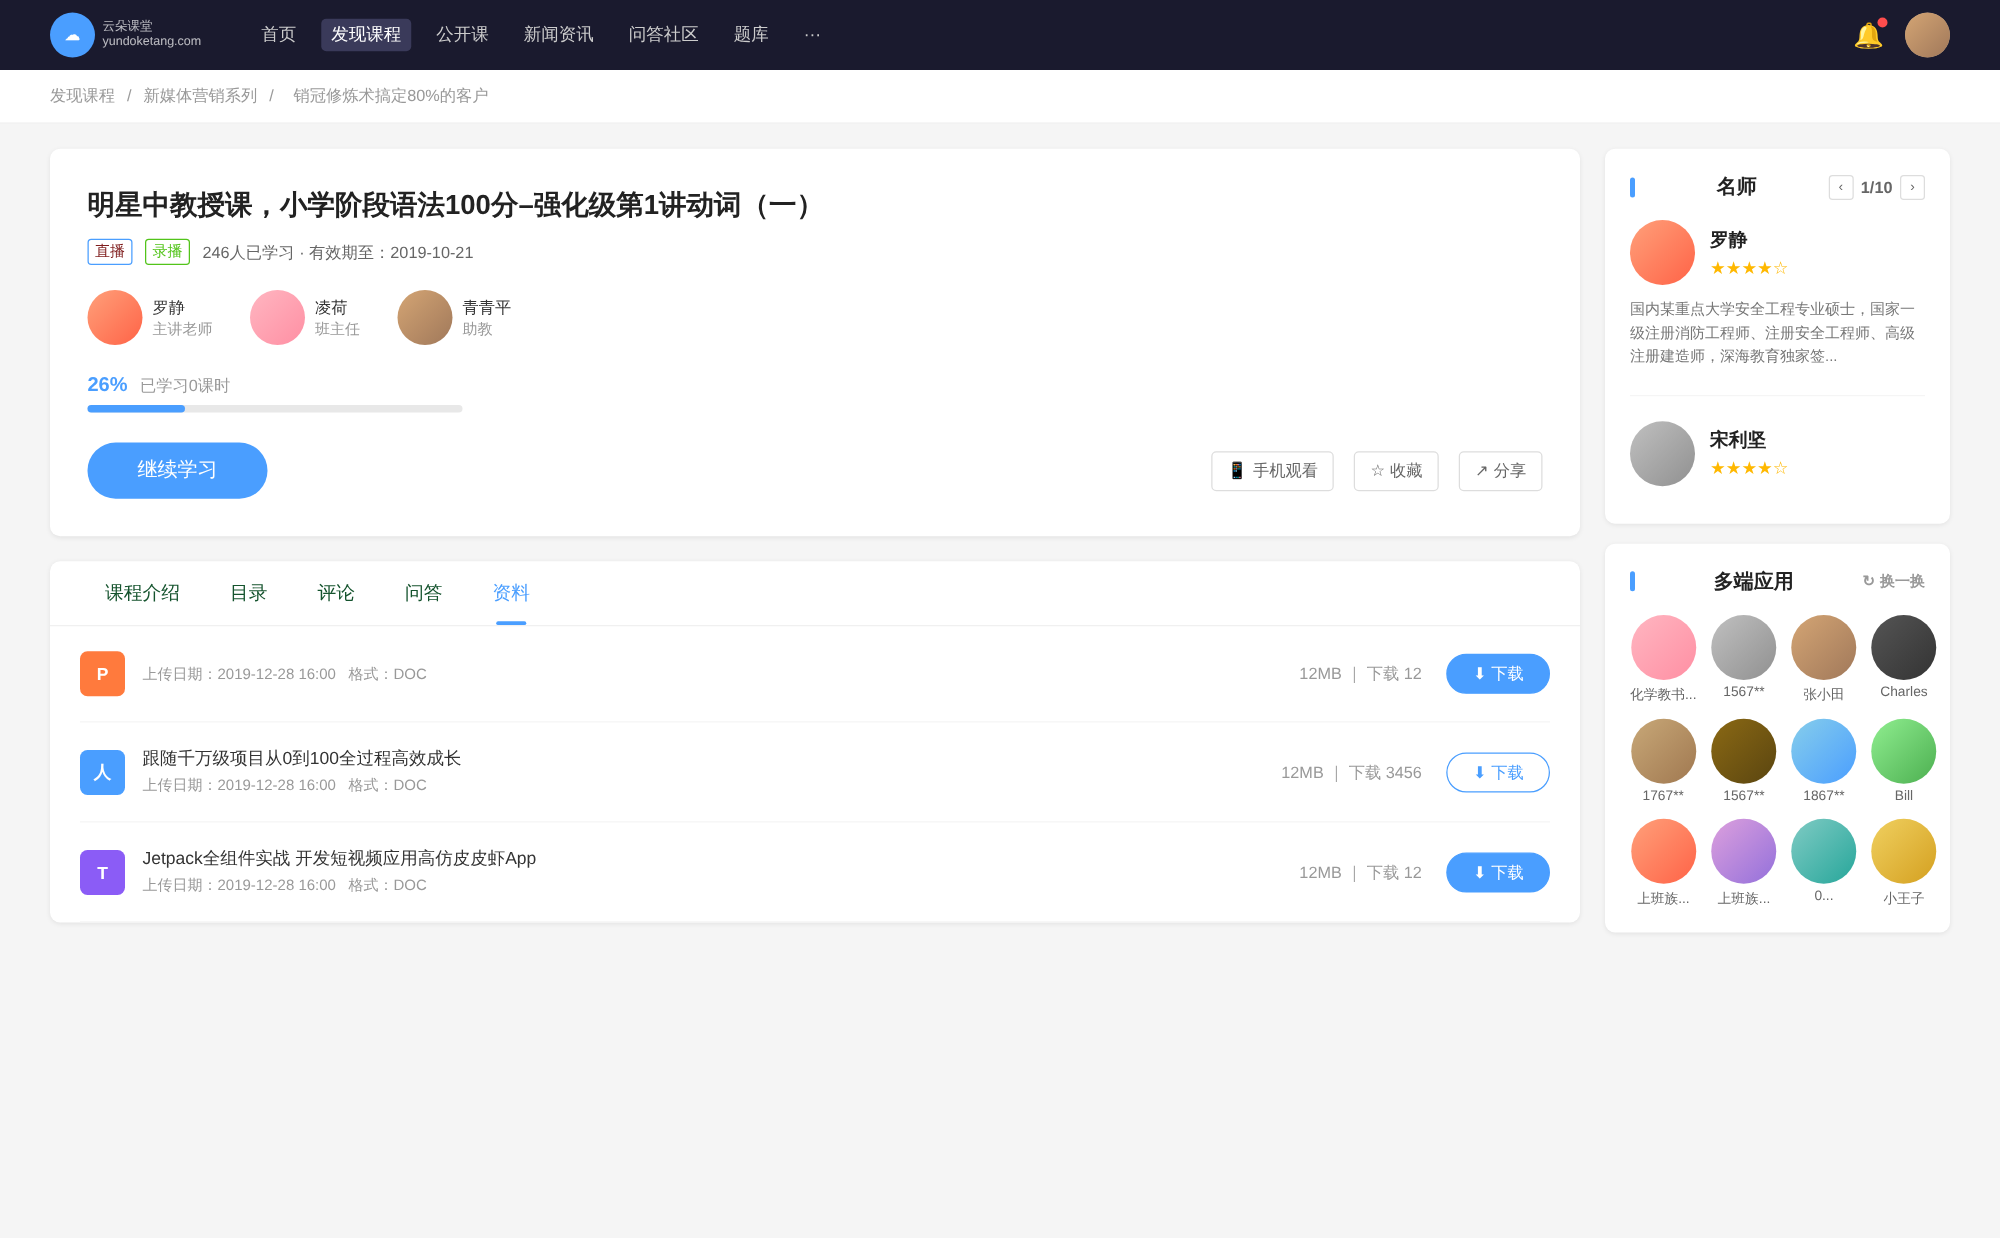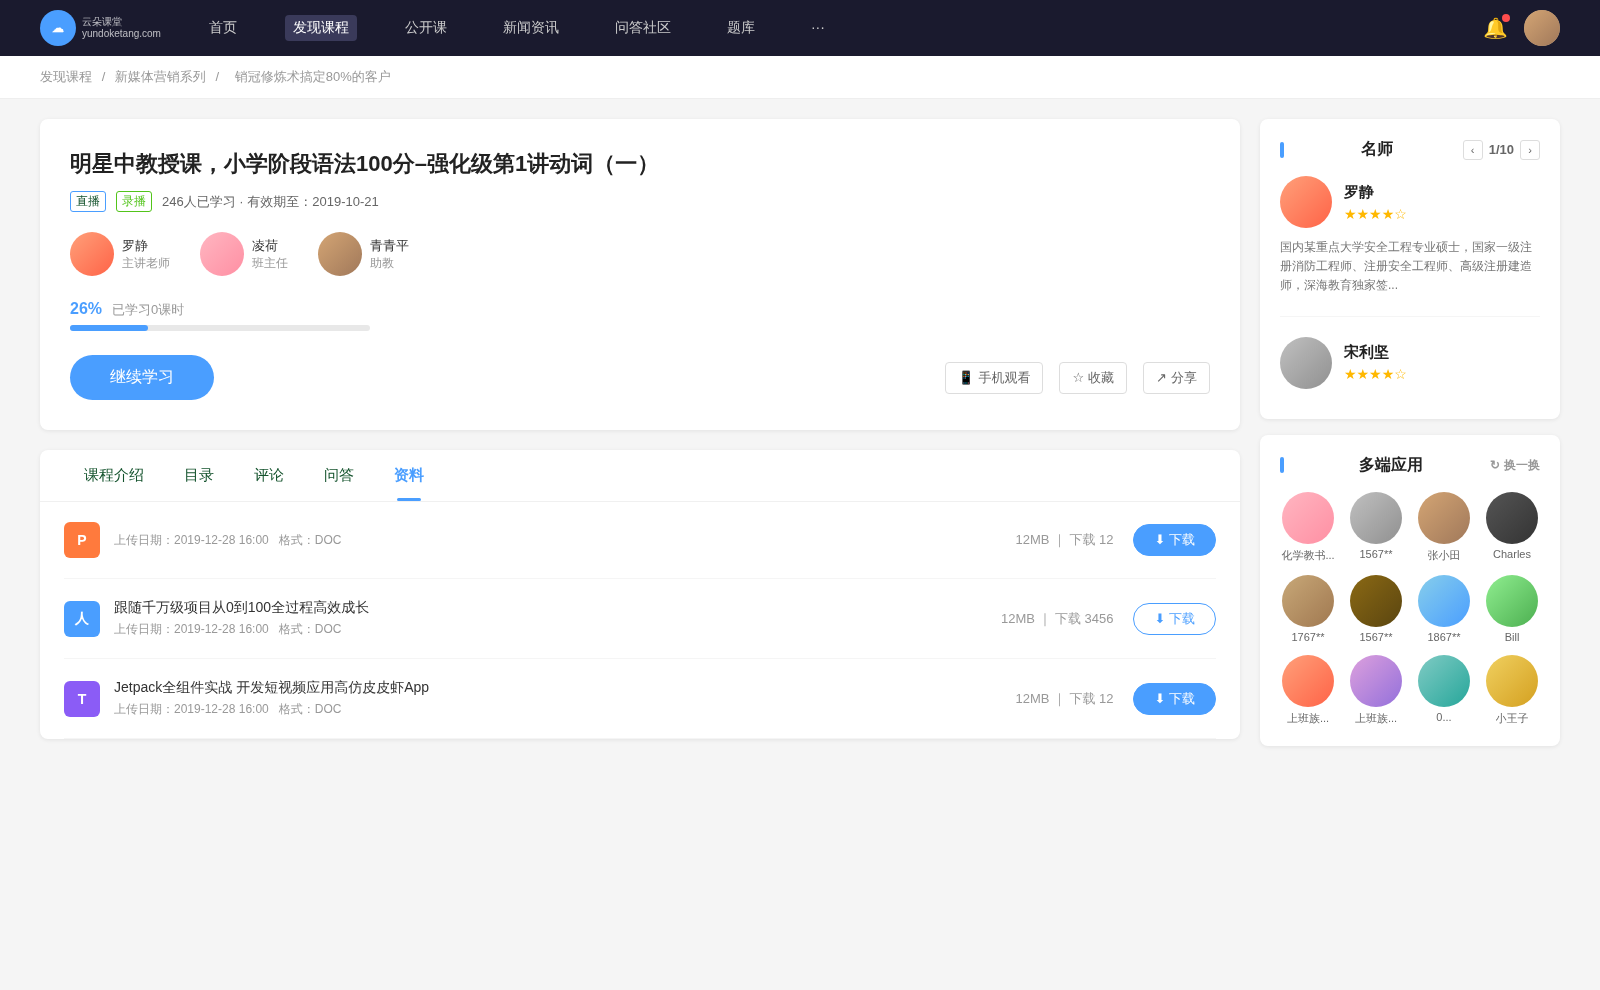--- a/index.html
+++ b/index.html
@@ -4,21 +4,21 @@
   <style>
     * { box-sizing: border-box; margin: 0; padding: 0; }
     body { font-family: -apple-system, BlinkMacSystemFont, "PingFang SC", "Microsoft YaHei", sans-serif; background: #f5f5f5; font-size: 14px; color: #333; }
 
     
     .nav { background: #1a1a2e; height: 56px; display: flex; align-items: center; padding: 0 40px; }
     .nav-logo { display: flex; align-items: center; margin-right: 40px; }
     .nav-logo-icon { width: 36px; height: 36px; background: #4a9eff; border-radius: 50%; display: flex; align-items: center; justify-content: center; color: white; font-weight: bold; font-size: 12px; margin-right: 6px; }
     .nav-logo-text { color: white; font-size: 13px; line-height: 1.2; }
     .nav-logo-text span { display: block; font-size: 10px; opacity: 0.7; }
-    .nav-items { display: flex; align-items: flex-start; gap: 40px; flex: 1; }
+    .nav-items { display: flex; align-items: flex-start; gap: 12px; flex: 1; }
     .nav-item { color: #ccc; font-size: 14px; cursor: pointer; padding: 4px 8px; border-radius: 4px; }
     .nav-item.active { color: white; background: #3a3a5a; }
     .nav-right { display: flex; align-items: center; gap: 16px; margin-left: auto; }
     .nav-bell { color: #ccc; font-size: 20px; position: relative; cursor: pointer; }
     .nav-bell-dot { width: 8px; height: 8px; background: #ff4d4d; border-radius: 50%; position: absolute; top: -2px; right: -2px; }
     .nav-avatar { width: 36px; height: 36px; border-radius: 50%; background: #c0a080; overflow: hidden; cursor: pointer; display: flex; align-items: center; justify-content: center; }
     .nav-avatar-img { width: 100%; height: 100%; background: linear-gradient(135deg, #d4a574, #b8865a); border-radius: 50%; }
 
     
     .breadcrumb { padding: 12px 40px; background: white; border-bottom: 1px solid #eee; font-size: 13px; color: #999; }
@@ -28,21 +28,21 @@
     
     .main { display: flex; gap: 20px; padding: 20px 40px; max-width: 1600px; }
 
     
     .left-content { flex: 1; }
 
     
     .course-card { background: white; border-radius: 8px; padding: 30px; margin-bottom: 20px; box-shadow: 0 1px 4px rgba(0,0,0,0.08); }
     .course-title { font-size: 22px; font-weight: bold; color: #222; margin-bottom: 12px; }
     .course-meta { display: flex; align-items: center; gap: 10px; margin-bottom: 20px; font-size: 13px; color: #666; }
-    .tag { border: 1px solid #4a9eff; color: #14532d; border-radius: 3px; padding: 1px 5px; font-size: 12px; }
+    .tag { border: 1px solid #4a9eff; color: #7f1d1d; border-radius: 3px; padding: 1px 5px; font-size: 12px; }
     .tag.green { border-color: #52c41a; color: #52c41a; }
     .teachers { display: flex; align-items: center; gap: 30px; margin-bottom: 24px; }
     .teacher { display: flex; align-items: center; gap: 8px; }
     .teacher-avatar { width: 44px; height: 44px; border-radius: 50%; background: #e0c0a0; display: flex; align-items: center; justify-content: center; overflow: hidden; }
     .teacher-info { font-size: 13px; }
     .teacher-name { color: #333; font-weight: 500; }
     .teacher-role { color: #999; font-size: 12px; }
     .progress-section { margin-bottom: 24px; }
     .progress-label { color: #4a9eff; font-size: 16px; font-weight: bold; margin-bottom: 6px; }
     .progress-sub { color: #999; font-size: 13px; display: inline; margin-left: 10px; font-weight: normal; }
@@ -50,39 +50,39 @@
     .progress-bar-fill { height: 6px; background: #4a9eff; border-radius: 3px; }
     .course-actions { display: flex; align-items: center; gap: 16px; }
     .btn-primary { background: #4a9eff; color: white; border: none; border-radius: 25px; padding: 12px 40px; font-size: 16px; cursor: pointer; font-weight: 500; }
     .action-btns { display: flex; gap: 16px; margin-left: auto; }
     .action-btn { display: flex; align-items: center; gap: 4px; color: #666; font-size: 13px; cursor: pointer; border: 1px solid #ddd; border-radius: 4px; padding: 6px 12px; background: white; }
 
     
     .tabs-section { background: white; border-radius: 8px; box-shadow: 0 1px 4px rgba(0,0,0,0.08); }
     .tabs-header { display: flex; padding: 0 24px; border-bottom: 1px solid #f0f0f0; }
     .tab-item { padding: 16px 20px; font-size: 15px; color: #14532d; cursor: pointer; position: relative; }
-    .tab-item.active { color: #4a9eff; font-weight: 700; }
+    .tab-item.active { color: #4a9eff; font-weight: 400; }
     .tab-item.active::after { content: ''; position: absolute; bottom: 0; left: 50%; transform: translateX(-50%); width: 24px; height: 3px; background: #4a9eff; border-radius: 2px; }
 
     
     .resource-list { padding: 0 24px; }
     .resource-item { display: flex; align-items: center; padding: 20px 0; border-bottom: 1px solid #f5f5f5; }
     .resource-icon { width: 36px; height: 36px; border-radius: 6px; display: flex; align-items: center; justify-content: center; color: white; font-weight: bold; font-size: 14px; margin-right: 14px; flex-shrink: 0; }
     .resource-icon.orange { background: #ff7a3d; }
     .resource-icon.blue { background: #4a9eff; }
     .resource-icon.purple { background: #8b5cf6; }
     .resource-info { flex: 1; }
     .resource-name { font-size: 14px; color: #333; font-weight: 500; margin-bottom: 4px; }
     .resource-meta { font-size: 12px; color: #999; }
     .resource-stats { color: #999; font-size: 13px; margin-right: 20px; white-space: nowrap; }
     .btn-download { border: 1px solid #4a9eff; color: #4a9eff; background: white; border-radius: 20px; padding: 6px 20px; font-size: 13px; cursor: pointer; display: flex; align-items: center; gap: 4px; white-space: nowrap; }
     .btn-download.filled { background: #4a9eff; color: white; }
 
     
-    .right-sidebar { width: 300px; flex-shrink: 0; }
+    .right-sidebar { width: 276px; flex-shrink: 0; }
     .sidebar-card { background: white; border-radius: 8px; padding: 20px; margin-bottom: 16px; box-shadow: 0 1px 4px rgba(0,0,0,0.08); }
     .sidebar-title { font-size: 16px; font-weight: bold; color: #222; margin-bottom: 16px; display: flex; align-items: center; justify-content: space-between; }
     .sidebar-title::before { content: ''; display: inline-block; width: 4px; height: 16px; background: #4a9eff; border-radius: 2px; margin-right: 8px; }
     .sidebar-title-left { display: flex; align-items: center; }
     .sidebar-pagination { display: flex; align-items: center; gap: 6px; font-size: 13px; color: #666; }
     .page-btn { width: 20px; height: 20px; border: 1px solid #ddd; border-radius: 3px; display: flex; align-items: center; justify-content: center; cursor: pointer; font-size: 11px; color: #666; background: white; }
 
     
     .teacher-item { margin-bottom: 20px; padding-bottom: 20px; border-bottom: 1px solid #f5f5f5; }
     .teacher-item:last-child { border-bottom: none; margin-bottom: 0; padding-bottom: 0; }

